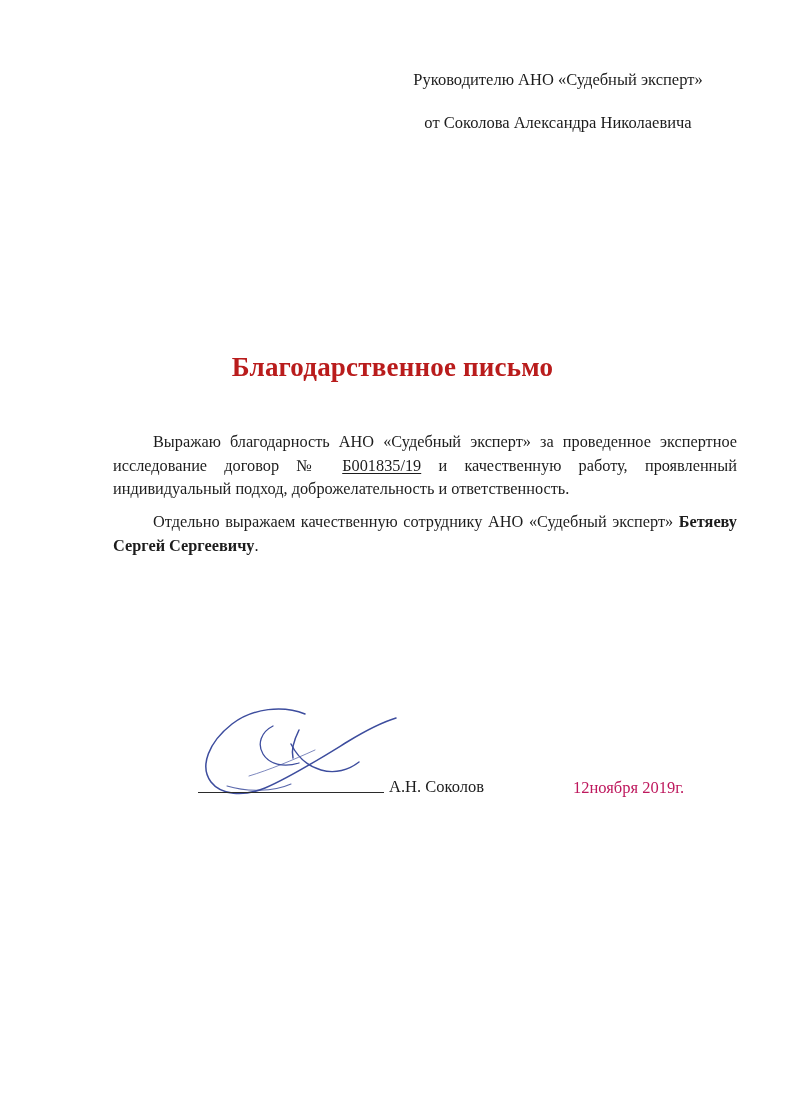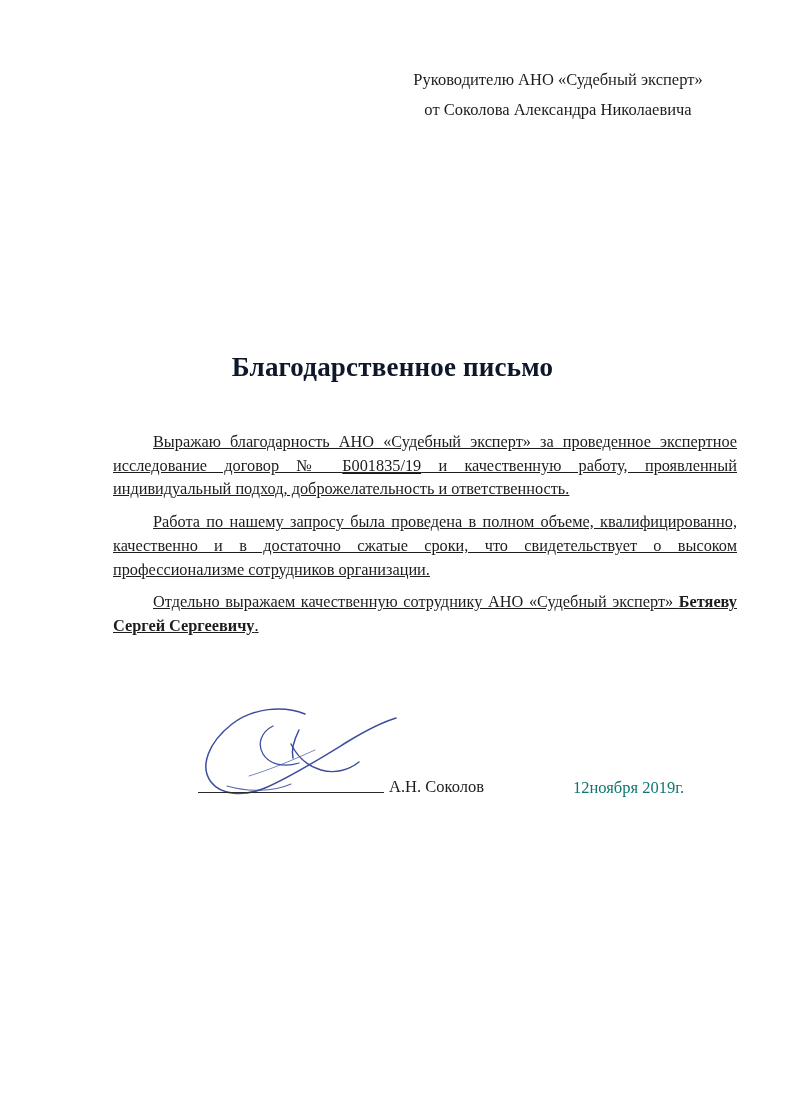--- a/index.html
+++ b/index.html
@@ -27,53 +27,52 @@
     position: absolute;
     left: 388px;
     top: 72px;
     width: 340px;
     text-align: center;
     font-size: 16.5px;
     line-height: 1.0;
     color: #1c1c1c;
   }
   .addressee .line + .line {
-    margin-top: 13px;
+    margin-top: 26px;
   }
 
   
   .title {
     position: absolute;
     left: 0;
     top: 352px;
     width: 785px;
     text-align: center;
     font-size: 27px;
     font-weight: bold;
     letter-spacing: 0.2px;
-    color: #0f172a;
+    color: #b91c1c;
   }
 
   
   .body-block {
     position: absolute;
     left: 113px;
     top: 430px;
     width: 624px;
   }
   .para {
     font-size: 16.3px;
     line-height: 23.7px;
     text-align: justify;
     text-align-last: left;
     text-indent: 40px;
     color: #1c1c1c;
     margin: 0;
     hyphens: none;
-    text-decoration: underline;
   }
   .para + .para {
     margin-top: 9px;
   }
   .para .u {
     text-decoration: underline;
     text-underline-offset: 2px;
   }
   .para .b {
     font-weight: bold;
@@ -110,41 +109,40 @@
     top: 77px;
     font-size: 16.5px;
     color: #1c1c1c;
     white-space: nowrap;
   }
   .sig-date {
     position: absolute;
     left: 562px;
     top: 78px;
     font-size: 16.5px;
-    color: #0f766e;
+    color: #be185d;
     white-space: nowrap;
   }
 </style>
 </head>
 <body>
 
 <div class="page">
 
   <div class="addressee">
     <div class="line">Руководителю АНО «Судебный эксперт»</div>
     <div class="line">от Соколова Александра Николаевича</div>
   </div>
 
   <div class="title">Благодарственное письмо</div>
 
   <div class="body-block">
 
     <p class="para"><span>Выражаю благодарность АНО «Судебный эксперт» за проведенное экспертное исследование договор № </span><span class="u">Б001835/19</span><span> и качественную работу, проявленный индивидуальный подход, доброжелательность и ответственность.</span></p>
 
-    <p class="para">Работа по нашему запросу была проведена в полном объеме, квалифицированно, качественно и в достаточно сжатые сроки, что свидетельствует о высоком профессионализме сотрудников организации.</p>
 
     <p class="para"><span>Отдельно выражаем качественную сотруднику АНО «Судебный эксперт» </span><span class="b">Бетяеву Сергей Сергеевичу</span><span>.</span></p>
 
   </div>
 
   <div class="sig-area">
 
     <svg class="sig-ink" viewBox="0 0 230 100" aria-hidden="true">
       <g fill="none" stroke="#3d4d9e" stroke-linecap="round" stroke-linejoin="round">
         <path d="M118 14 C96 5, 66 8, 45 24 C22 42, 12 66, 24 82 C34 95, 56 97, 78 88 C104 77, 134 58, 160 42 C178 31, 196 22, 209 18" stroke-width="1.5"></path>

